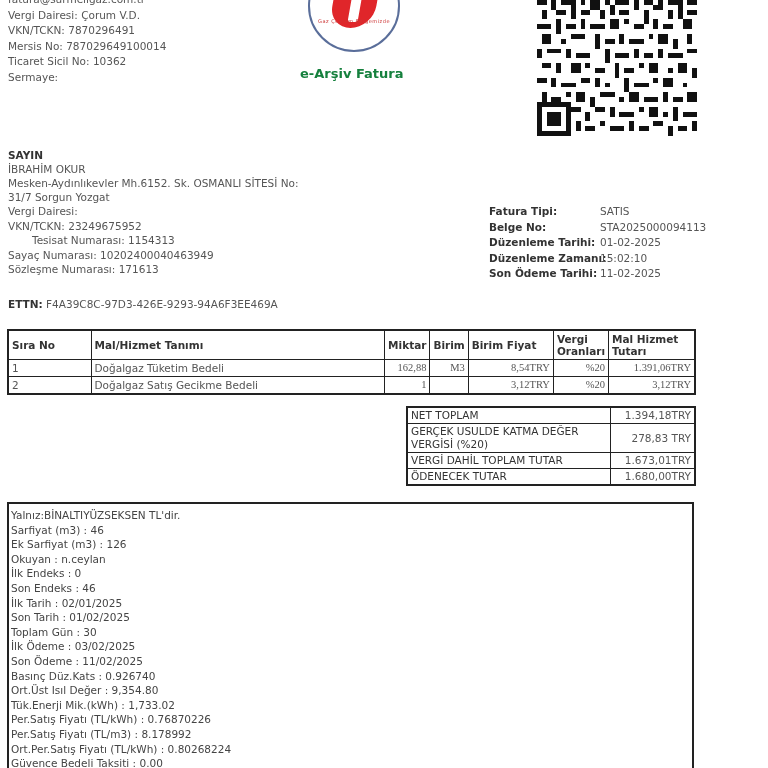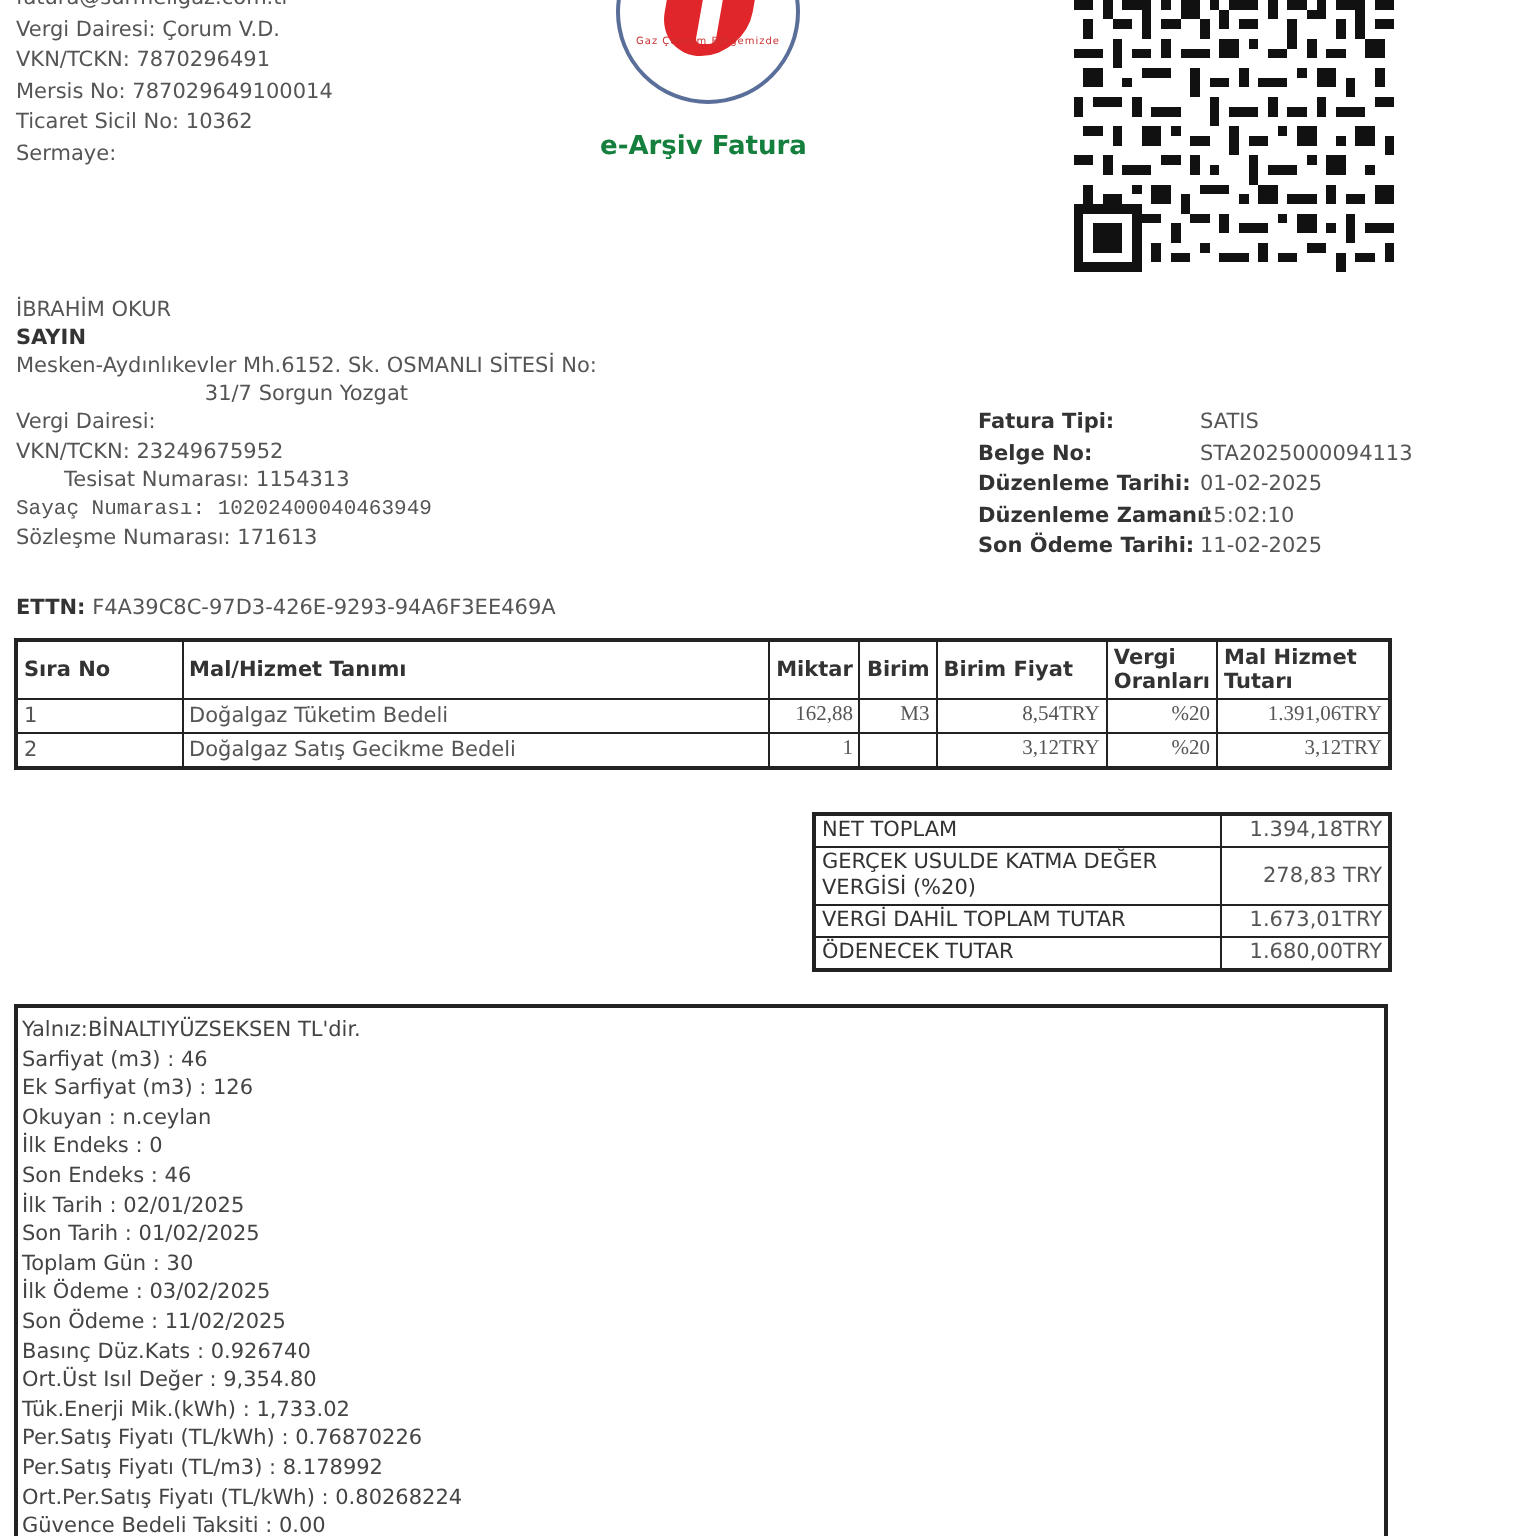--- a/index.html
+++ b/index.html
@@ -16,21 +16,21 @@
              background:#e0262a; border-radius:10px 10px 22px 22px; transform:skewX(-10deg); }
   .logo .g i { position:absolute; left:18px; top:4px; width:10px; height:30px; background:#fff; border-radius:3px; }
   .logo .ring { position:absolute; left:6px; top:56px; width:76px; height:14px;
                 font-size:5px; color:#c33; text-align:center; letter-spacing:0.5px; }
   .title { left:300px; top:66px; font-size:13px; font-weight:bold; color:#15803d; }
   
   .qr { left:536px; top:0; width:162px; height:136px; background:#fff; }
   .qr svg { width:100%; height:100%; }
   
   table { border-collapse:collapse; }
-  .items { left:7px; top:319px; width:689px; border:2px solid #222; }
+  .items { left:7px; top:329px; width:689px; border:2px solid #222; }
   .items td, .items th { border:1px solid #222; padding:1px 3px; font-size:10.5px; line-height:12px; }
   .items th { text-align:left; font-weight:bold; color:#333; height:26px; vertical-align:middle; }
   .items td { color:#555; height:14px; }
   .items td.r { text-align:right;font-family:Liberation Serif, serif; }
   .totals { left:406px; top:406px; width:290px; border:2px solid #222; }
   .totals td { border:1px solid #222; padding:1px 3px; font-size:10.5px; line-height:13px; }
   .totals td.l { font-weight:normal; color:#333; width:196px; }
   .totals td.r { text-align:right; color:#555; }
   .notes { left:7px; top:502px; width:687px; height:280px; border:2px solid #222; padding:4px 2px; box-sizing:border-box; }
   .notes .line { line-height:14.6px; color:#444; }
@@ -174,28 +174,28 @@
         <rect x="32" y="25" width="1" height="2"></rect>
 
       <rect x="0" y="21" width="7" height="7"></rect>
       <rect x="1" y="22" width="5" height="5" fill="#fff"></rect>
       <rect x="2" y="23" width="3" height="3"></rect>
     </g>
   </svg>
 </div>
 
 <div class="abs" style="left:8px; top:148px;">
+  <div class="line bold" style="line-height:14px;">SAYIN</div>
   <div class="line muted" style="line-height:14px;">İBRAHİM OKUR</div>
-  <div class="line bold" style="line-height:14px;">SAYIN</div>
   <div class="line muted" style="line-height:14px;">Mesken-Aydınlıkevler Mh.6152. Sk. OSMANLI SİTESİ No:</div>
-  <div class="line muted" style="line-height:14px;text-align:center;">31/7 Sorgun Yozgat</div>
+  <div class="line muted" style="line-height:14px;">31/7 Sorgun Yozgat</div>
   <div class="line muted" style="line-height:14.5px;">Vergi Dairesi:</div>
   <div class="line muted" style="line-height:14.5px;">VKN/TCKN:  23249675952</div>
   <div class="line muted" style="line-height:14.5px;margin-left:24px;">Tesisat Numarası:  1154313</div>
-  <div class="line muted" style="line-height:14.5px;font-family:Liberation Mono, monospace;">Sayaç Numarası:  10202400040463949</div>
+  <div class="line muted" style="line-height:14.5px;">Sayaç Numarası:  10202400040463949</div>
   <div class="line muted" style="line-height:14.5px;">Sözleşme Numarası:  171613</div>
 </div>
 
 <div class="abs meta" style="left:489px; top:204px;">
   <div class="line"><span class="k">Fatura Tipi:</span><span class="muted">SATIS</span></div>
   <div class="line"><span class="k">Belge No:</span><span class="muted">STA2025000094113</span></div>
   <div class="line"><span class="k">Düzenleme Tarihi:</span><span class="muted">01-02-2025</span></div>
   <div class="line"><span class="k">Düzenleme Zamanı:</span><span class="muted">15:02:10</span></div>
   <div class="line"><span class="k">Son Ödeme Tarihi:</span><span class="muted">11-02-2025</span></div>
 </div>

